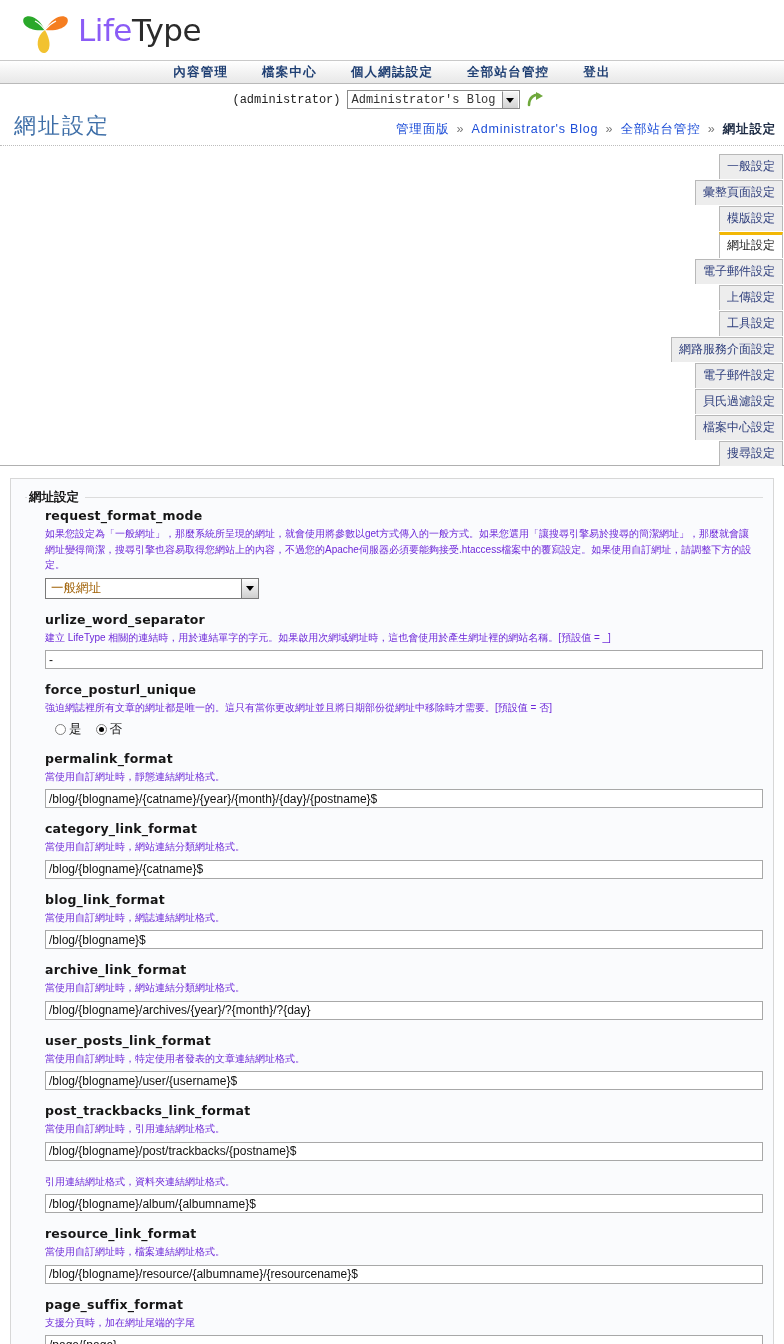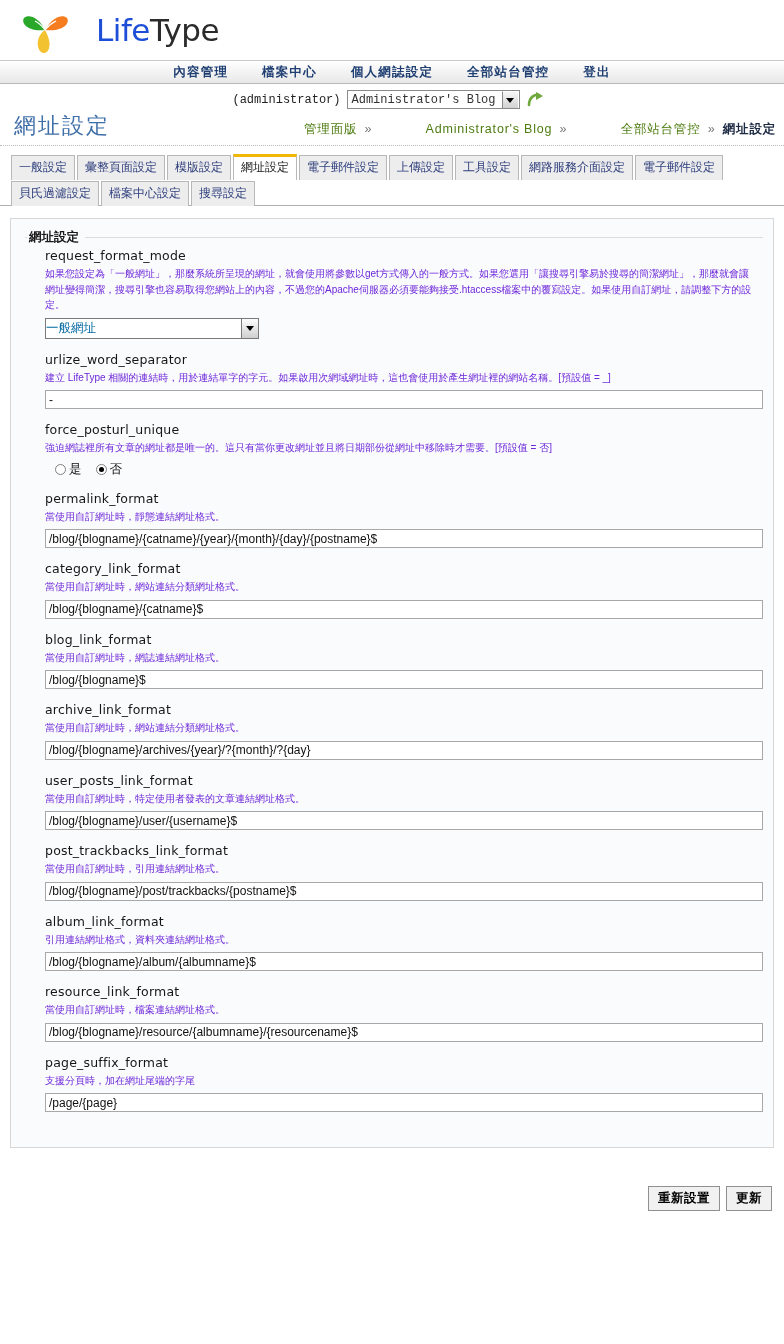--- a/index.html
+++ b/index.html
@@ -19,21 +19,21 @@
     padding-left: 20px;
     background: #ffffff;
   }
   .logo-mark { width: 52px; height: 52px; flex: 0 0 52px; }
   .logo-text {
     font-size: 31px;
     letter-spacing: -0.5px;
     margin-left: 6px;
     font-family: "DejaVu Sans", "Liberation Sans", sans-serif;
   }
-  .logo-text .life { color: #1d4ed8; margin-left: 18px; }
+  .logo-text .life { color: #8b5cf6; }
   .logo-text .type { color: #2b2b2b; }
 
   
   .navbar {
     height: 24px;
     background: linear-gradient(to bottom, #ffffff 0%, #f4f4f4 45%, #e8e8e8 100%);
     border-top: 1px solid #c9c9c9;
     border-bottom: 1px solid #b9b9b9;
     display: flex;
     align-items: center;
@@ -106,31 +106,32 @@
   }
   .breadcrumb {
     font-size: 12.5px;
     color: #33425c;
     letter-spacing: 0.8px;
     padding-bottom: 3px;
     white-space: nowrap;
   }
   .breadcrumb .sep { color: #6a7governance; }
   .breadcrumb .sep { color: #777; padding: 0 3px; }
-  .breadcrumb .crumb { color: #4d7c0f; margin-left: 46px; }
+  .breadcrumb .crumb { color: #1d4ed8; }
   .breadcrumb .current { font-weight: bold; color: #1d2b44; }
 
   
   .tabs {
     display: flex;
     flex-wrap: wrap;
     padding: 6px 0 0 10px;
     border-bottom: 1px solid #b0b0b0;
     background: #ffffff;
     align-items: flex-end;
+    flex-direction: column;
   }
   .tab {
     font-size: 12px;
     color: #2f3f7d;
     background: #ededed;
     border: 1px solid #b8b8b8;
     border-bottom: none;
     padding: 3px 7px 4px 7px;
     margin: 2px 1px -1px 1px;
     white-space: nowrap;
@@ -162,21 +163,21 @@
     font-size: 12.5px;
     font-weight: bold;
     color: #1a1a1a;
     padding: 0 6px 0 2px;
     margin-left: 2px;
   }
   .field { padding: 0 0 0 20px; margin-bottom: 13px; }
   .field:first-of-type { margin-top: 2px; }
   .field-name {
     font-size: 12.5px;
-    font-weight: normal;
+    font-weight: bold;
     color: #161616;
     font-family: "DejaVu Sans", "Liberation Sans", sans-serif;
     margin-bottom: 3px;
     letter-spacing: 0.2px;
   }
   .field-desc {
     font-size: 10px;
     color: #6d28d9;
     line-height: 1.55;
     margin-bottom: 5px;
@@ -194,21 +195,22 @@
     font-family: "Liberation Sans", sans-serif;
   }
   .select-input {
     width: 214px;
     height: 21px;
     border: 1px solid #7a7a7a;
     background: #ffffff;
     display: flex;
     align-items: center;
     font-size: 12.5px;
-    color: #0369a1;
+    padding-left: 5px;
+    color: #a16207;
   }
   .select-input .label { flex: 1; }
   .select-input .arrowbox {
     width: 17px; height: 19px;
     background: linear-gradient(to bottom,#fdfdfd,#cfcfcf);
     border-left: 1px solid #7a7a7a;
     display: flex; align-items: center; justify-content: center;
   }
   .radio-row { display: flex; align-items: center; gap: 14px; padding-left: 10px; margin-top: 2px; }
   .radio-item { display: flex; align-items: center; gap: 3px; font-size: 12.5px; color: #111; }
@@ -378,21 +380,20 @@
     </div>
 
     <div class="field">
       <div class="field-name">post_trackbacks_link_format</div>
       <div class="field-desc">當使用自訂網址時，引用連結網址格式。</div>
       <input class="text-input" type="text" value="/blog/{blogname}/post/trackbacks/{postname}$" style="">
     </div>
 
 
     <div class="field">
-      <div class="field-name">album_link_format</div>
       <div class="field-desc">引用連結網址格式，資料夾連結網址格式。</div>
       <input class="text-input" type="text" value="/blog/{blogname}/album/{albumname}$" style="">
     </div>
 
     <div class="field">
       <div class="field-name">resource_link_format</div>
       <div class="field-desc">當使用自訂網址時，檔案連結網址格式。</div>
       <input class="text-input" type="text" value="/blog/{blogname}/resource/{albumname}/{resourcename}$" style="">
     </div>
 

